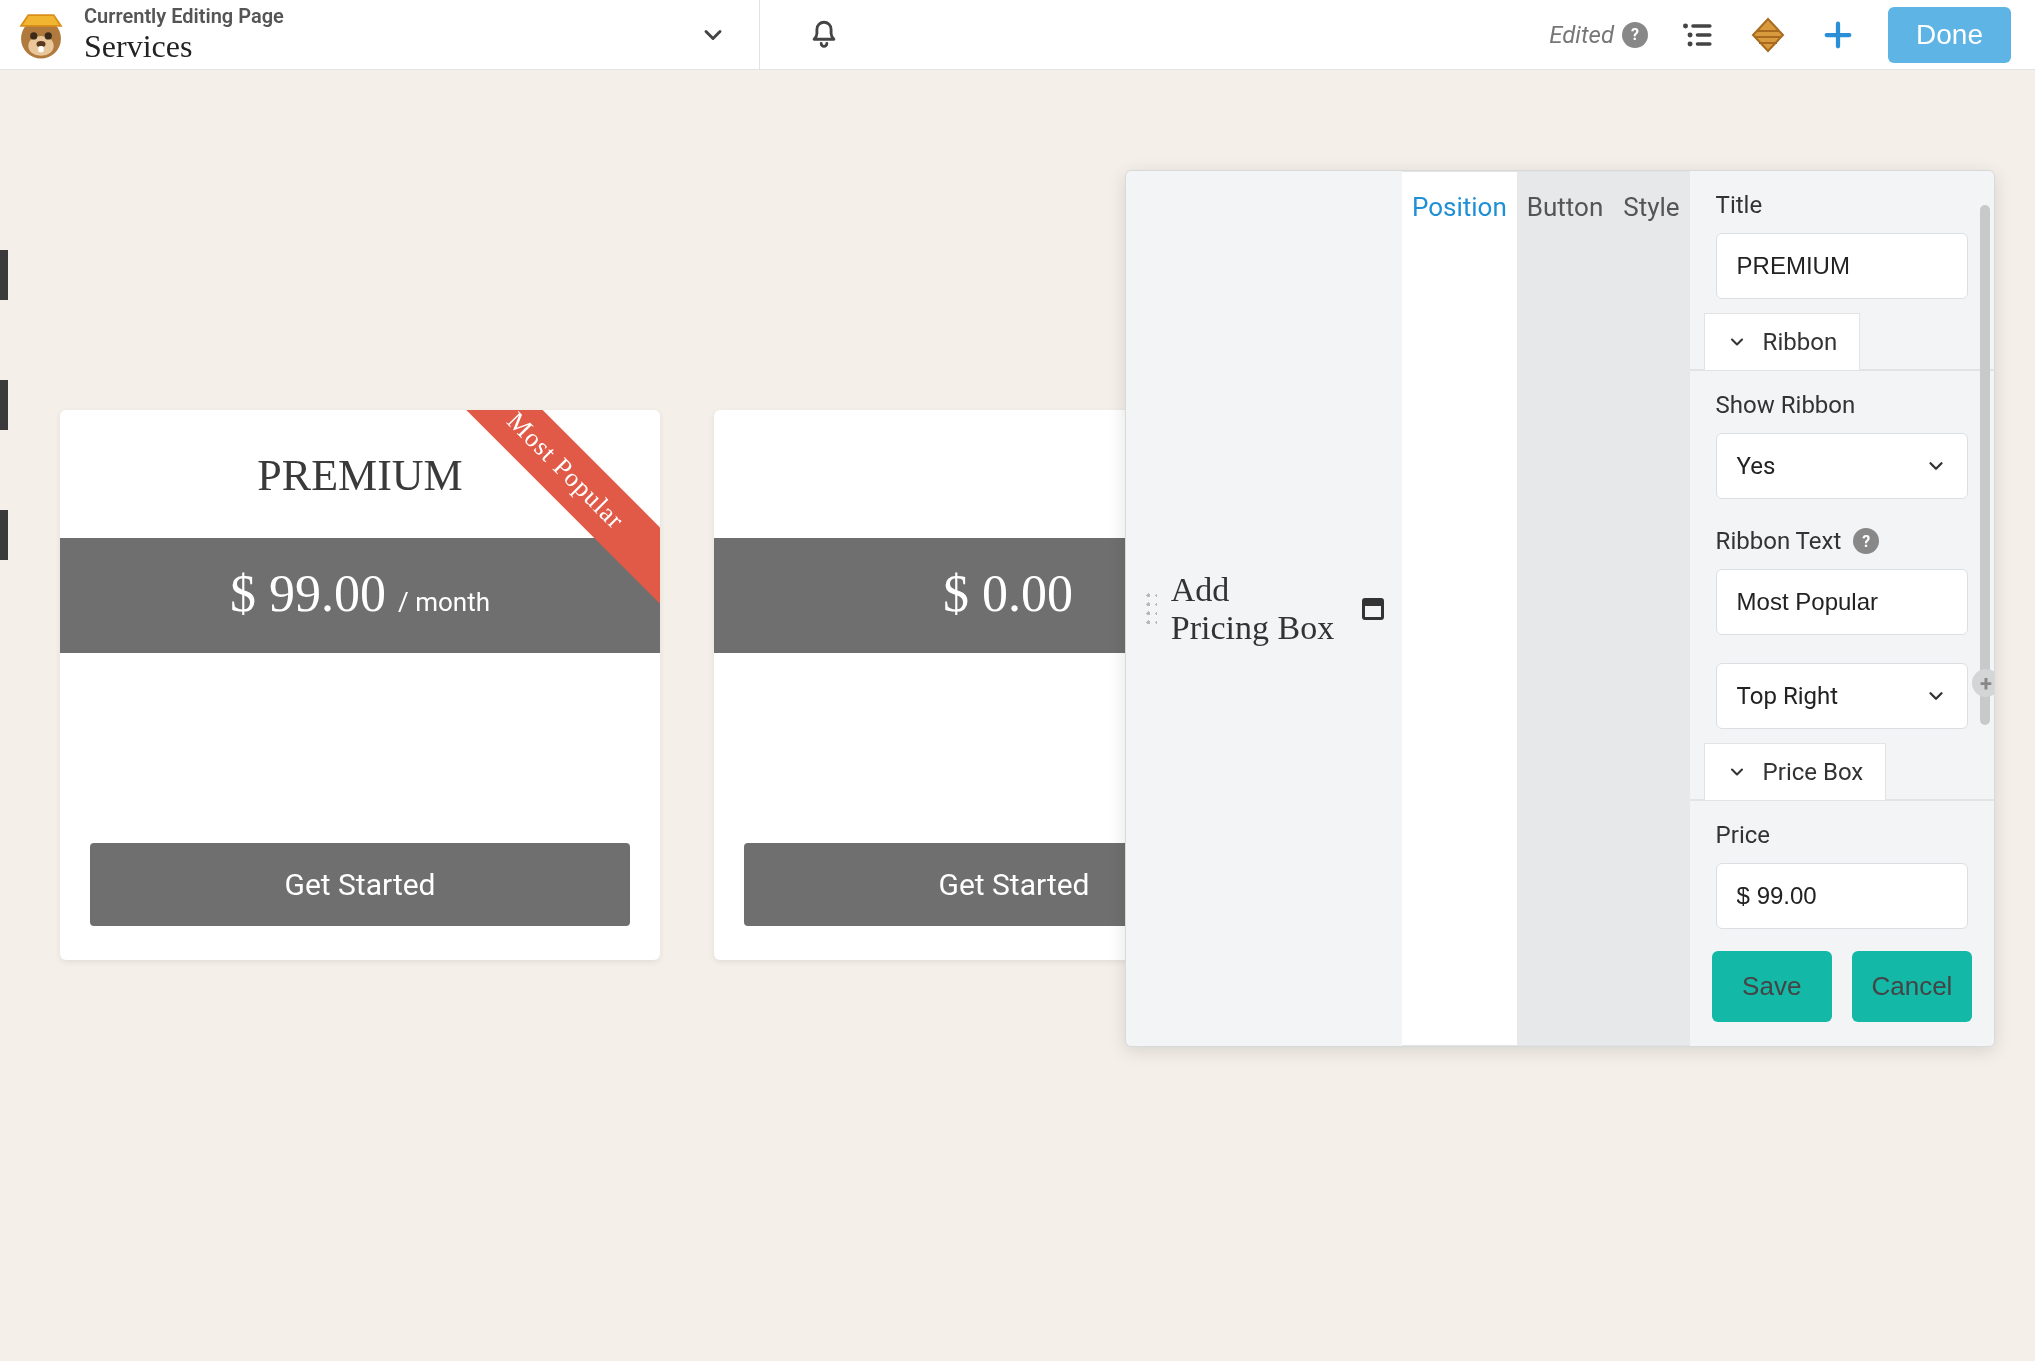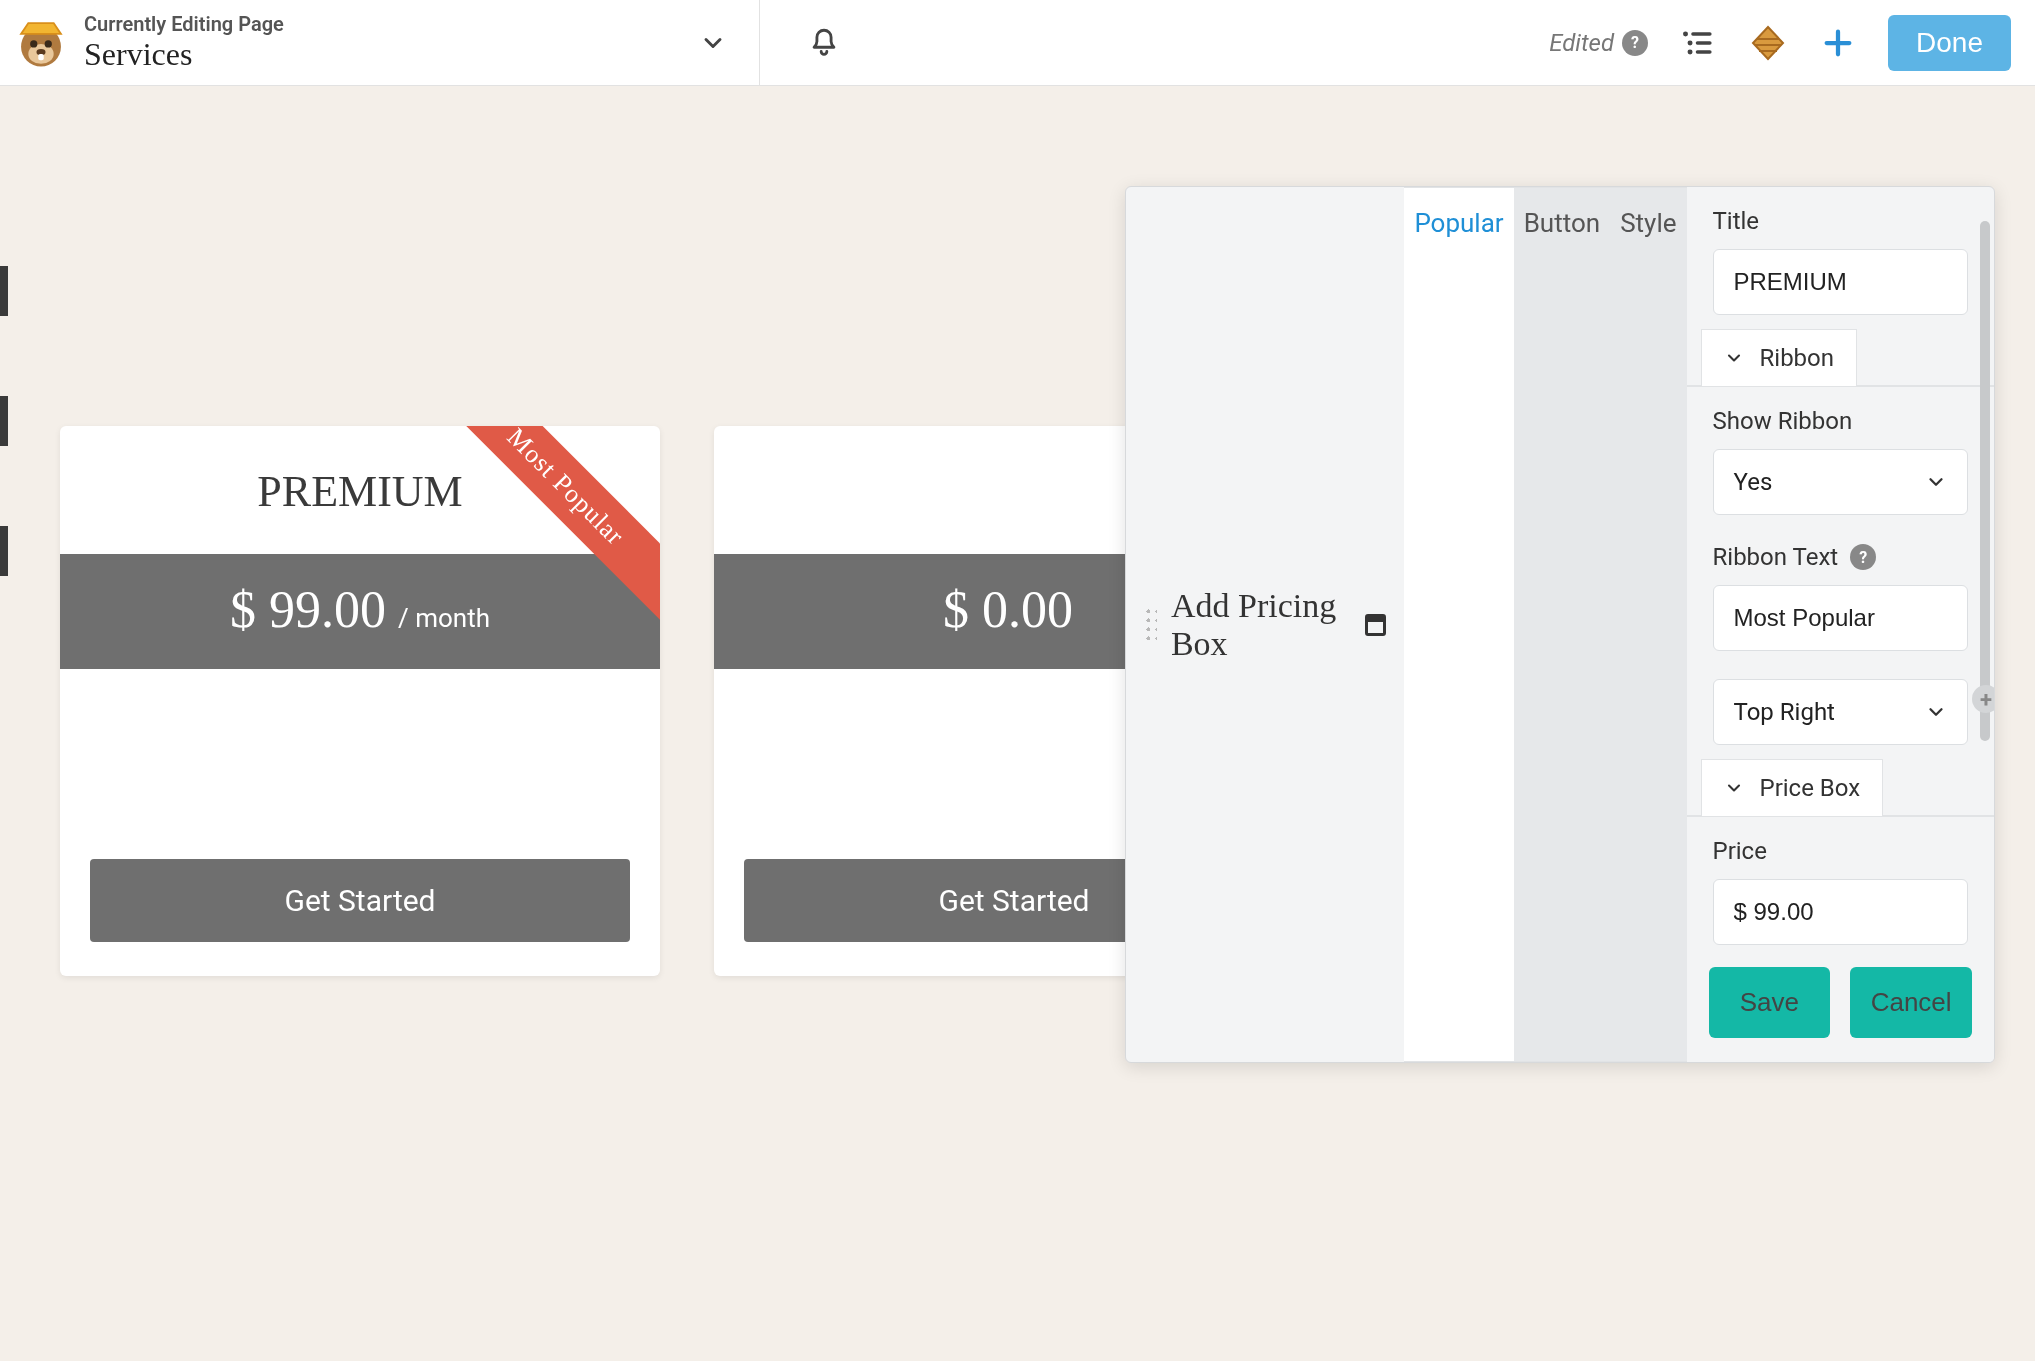--- a/index.html
+++ b/index.html
@@ -11,21 +11,21 @@
     overflow: hidden;
   }
 
   
   .topbar {
     position: relative;
     display: flex;
     align-items: stretch;
     background: #fff;
     border-bottom: 1px solid #e2e2e2;
-    height: 86px;
+    height: 70px;
   }
   .topbar-left {
     display: flex;
     align-items: center;
     padding: 0 26px 0 10px;
     border-right: 1px solid #e2e2e2;
     min-width: 760px;
   }
   .beaver-logo {
     width: 62px; height: 62px; margin-right: 12px;
@@ -400,21 +400,21 @@
 
   <div class="panel">
     <div class="panel-header">
       <div class="drag-dots"></div>
       <div class="panel-title">Add Pricing Box</div>
       <div class="spacer"></div>
       <div class="window-icon"></div>
     </div>
 
     <div class="tabs">
-      <div class="tab active">Popular</div>
+      <div class="tab active">Position</div>
       <div class="tab">Button</div>
       <div class="tab">Style</div>
     </div>
 
     <div class="panel-body">
       <div class="scroll-thumb"></div>
       <div class="add-circle">+</div>
 
       <div class="field-block">
         <div class="field-label">Title</div>

